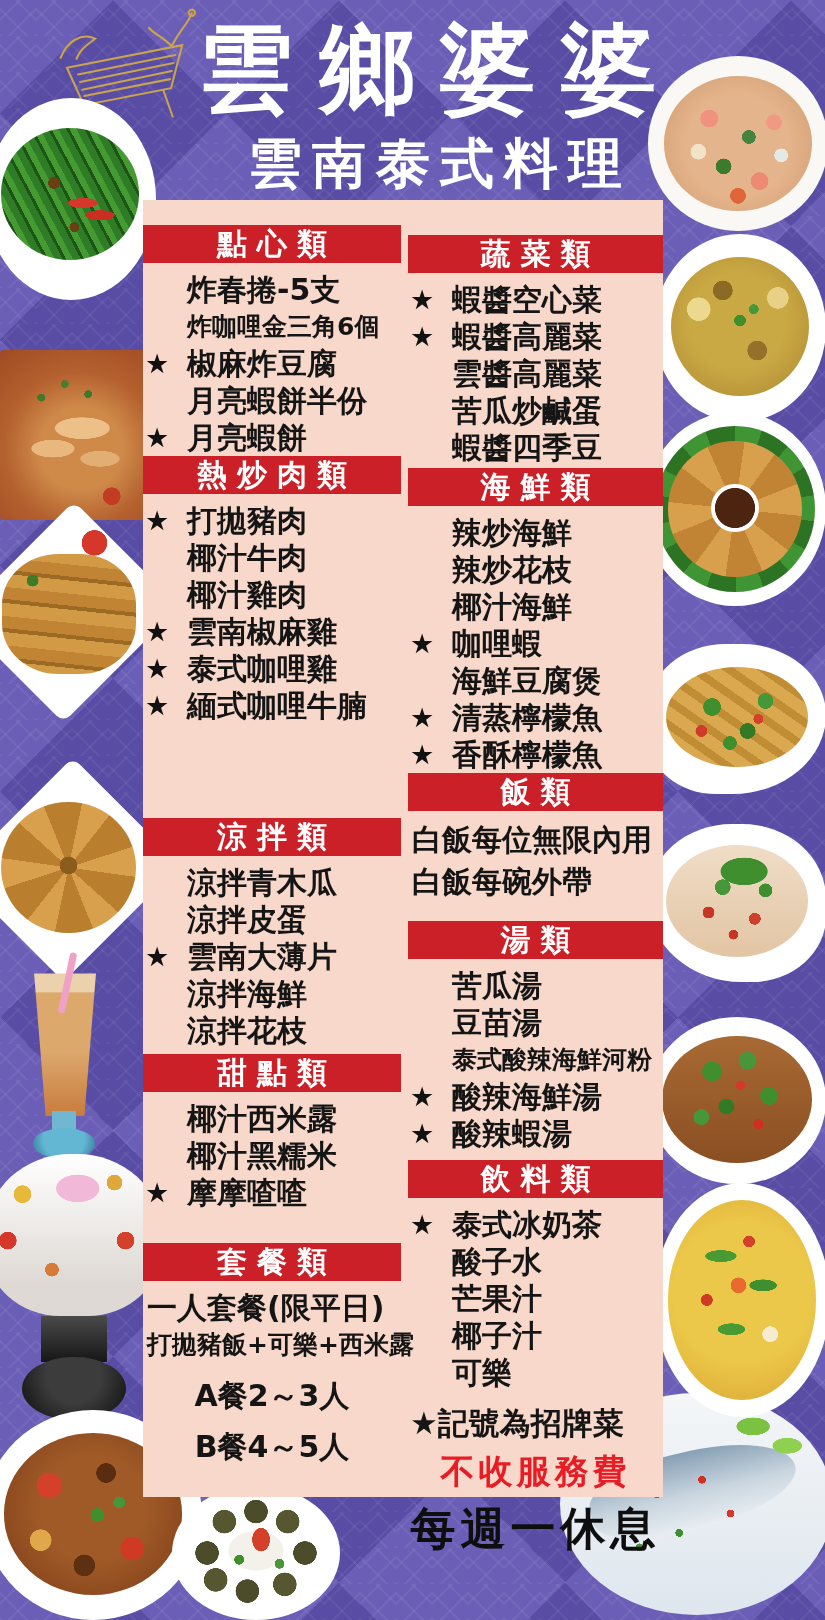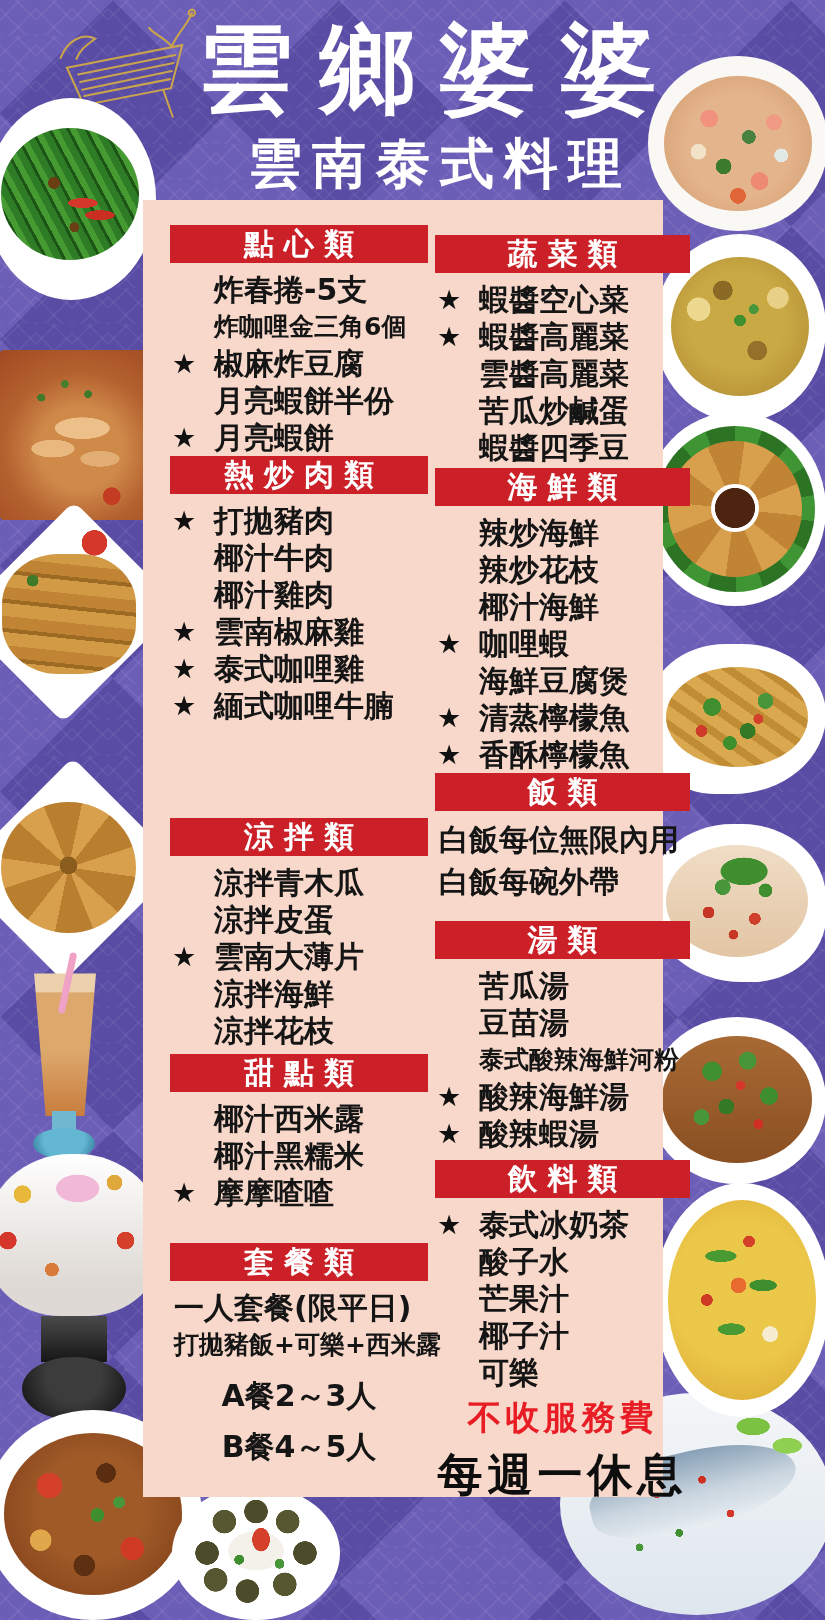--- a/index.html
+++ b/index.html
@@ -14,21 +14,21 @@
     background-size:36px 36px,36px 36px,226px 226px,226px 226px;
     background-position:0 0,0 0,0 0,0 0;}
   
   .title{position:absolute;left:180px;top:20px;width:520px;text-align:center;
     font-size:95px;font-weight:900;color:#fff;letter-spacing:26px;white-space:nowrap;line-height:1.05;}
   .subtitle{position:absolute;left:180px;top:128px;width:520px;text-align:center;
     font-size:54px;font-weight:900;color:#fff;letter-spacing:10px;white-space:nowrap;}
   #logo{position:absolute;left:48px;top:12px;width:160px;height:130px;transform:rotate(-6deg);}
   
   .panel{position:absolute;left:143px;top:200px;width:520px;height:1297px;background:#f8d8ca;z-index:5;}
-  .col{position:absolute;top:0;padding-left:27px;}
+  .col{position:absolute;top:0;}
   #col-left{left:0;width:258px;}
   #col-right{left:265px;width:255px;}
   .bar{height:38px;line-height:38px;background:#cb2027;color:#fff;text-align:center;
     font-size:30px;font-weight:bold;letter-spacing:10px;text-indent:10px;white-space:nowrap;}
   .item{position:relative;height:37px;line-height:37px;font-size:30px;font-weight:bold;
     color:#151515;padding-left:44px;white-space:nowrap;}
   .sec .bar + .item{margin-top:8px;}
   .item .star{position:absolute;left:2px;top:0;font-size:27px;color:#111;}
   .item.small{font-size:25px;}
   .item.noindent{padding-left:4px;}
@@ -300,17 +300,18 @@
           <div class="item"><span class="star">★</span><span>酸辣蝦湯</span></div>
         </div>
         <div class="sec">
           <div class="bar">飲料類</div>
           <div class="item"><span class="star">★</span><span>泰式冰奶茶</span></div>
           <div class="item"><span>酸子水</span></div>
           <div class="item"><span>芒果汁</span></div>
           <div class="item"><span>椰子汁</span></div>
           <div class="item"><span>可樂</span></div>
         </div>
+        <div class="note n-black">★記號為招牌菜</div>
         <div class="note n-red">不收服務費</div>
         <div class="note n-big">每週一休息</div>
       </div>
   </div>
 </div>
 
 </body></html>

